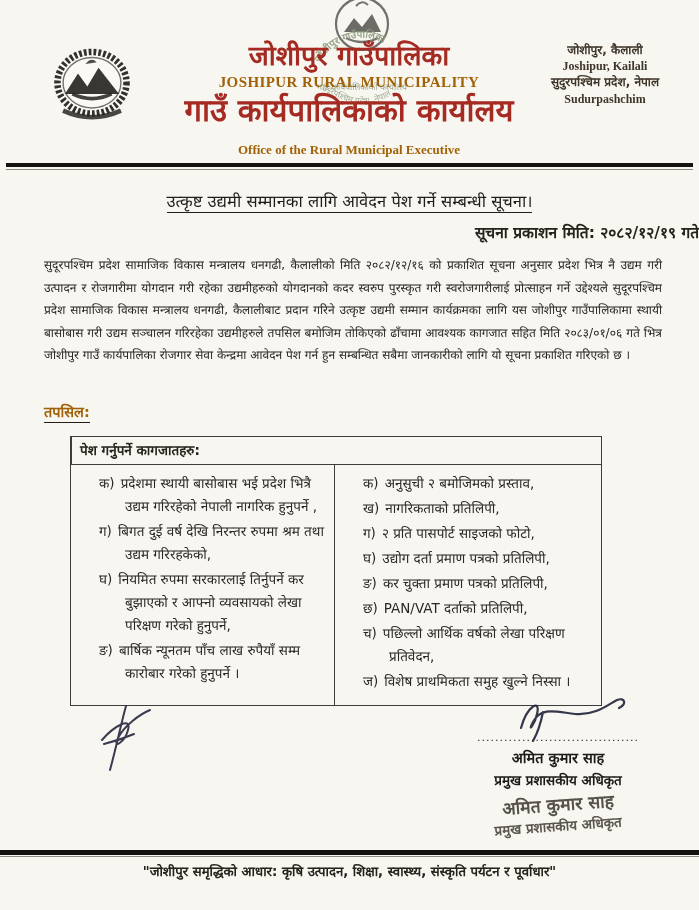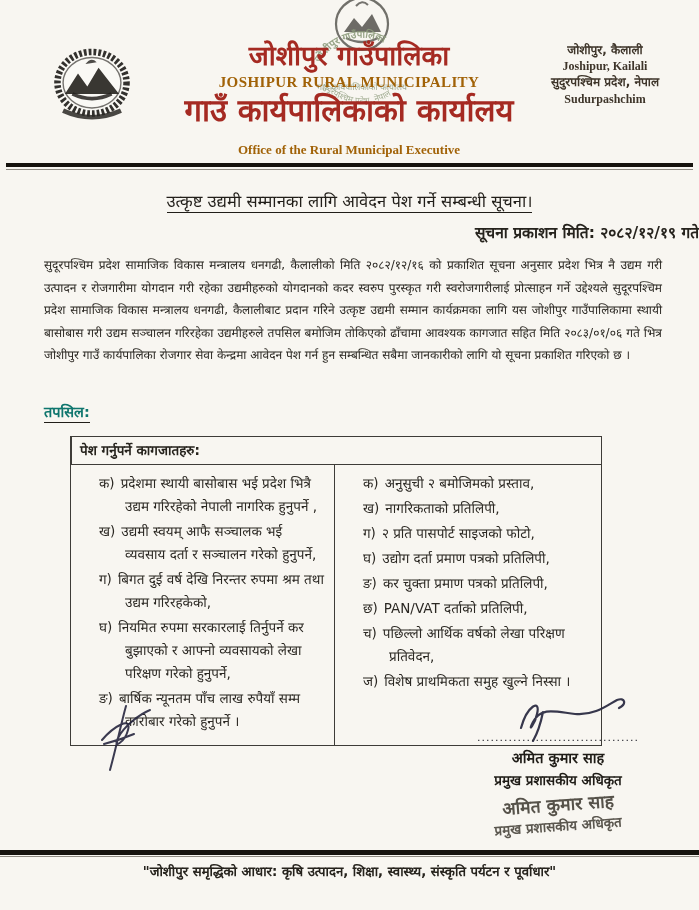--- a/index.html
+++ b/index.html
@@ -23,21 +23,21 @@
   .rule-top .thick{height:4px;background:#16130e;}
   .rule-top .thin{height:1px;background:#8f8b83;margin-top:2px;}
   
   .notice-title-wrap{position:absolute;left:0;right:0;top:189px;text-align:center;}
   .notice-title{display:inline-block;font-size:16.5px;font-weight:normal;color:#211e19;
     border-bottom:1.6px solid #211e19;padding-bottom:0;}
   .notice-date{position:absolute;left:0;right:0;top:221px;text-align:right;font-size:15.5px;font-weight:600;color:#26231d;}
   
   .body-par{position:absolute;left:44px;top:254px;width:618px;text-align:justify;
     font-size:12px;line-height:22.6px;color:#2b2823;}
-  .tapasil{position:absolute;left:44px;top:401px;font-size:14.5px;font-weight:bold;color:#0f766e;
+  .tapasil{position:absolute;left:44px;top:401px;font-size:14.5px;font-weight:bold;color:#a16207;
     border-bottom:1.4px solid #211e19;padding-bottom:1px;}
   
   .tbl{position:absolute;left:70px;top:436px;width:530px;border:1.3px solid #3e3c38;background:transparent;}
   .tbl-head{display:grid;grid-template-columns:263px 1fr;border-bottom:1.3px solid #3e3c38;}
   .tbl-head .cell{padding:4px 8px 5px 8px;font-size:13.5px;font-weight:600;color:#26231d;}
   .tbl-body{display:grid;grid-template-columns:263px 1fr;min-height:214px;}
   .tbl .cell.right{border-left:1.3px solid #3e3c38;}
   .tbl-body .cell{padding:7px 8px 10px 6px;}
   .req-item{padding-left:48px;text-indent:-26px;font-size:13.5px;line-height:23px;margin-bottom:2px;color:#2b2823;}
   .req-item .lbl{margin-right:6px;}
@@ -119,21 +119,20 @@
 
   <div class="tbl">
     <div class="tbl-head">
       <div class="cell right">पेश गर्नुपर्ने कागजातहरु:</div>
     </div>
     <div class="tbl-body">
       <div class="cell left">
 
           <div class="req-item"><span class="lbl">क)</span><span>प्रदेशमा स्थायी बासोबास भई प्रदेश भित्रै उद्यम गरिरहेको नेपाली नागरिक हुनुपर्ने ,</span></div>
 
-          <div class="req-item"><span class="lbl">ख)</span><span>उद्यमी स्वयम् आफै सञ्चालक भई व्यवसाय दर्ता र सञ्चालन गरेको हुनुपर्ने,</span></div>
 
           <div class="req-item"><span class="lbl">ग)</span><span>बिगत दुई वर्ष देखि निरन्तर रुपमा श्रम तथा उद्यम गरिरहकेको,</span></div>
 
           <div class="req-item"><span class="lbl">घ)</span><span>नियमित रुपमा सरकारलाई तिर्नुपर्ने कर बुझाएको र आफ्नो व्यवसायको लेखा परिक्षण गरेको हुनुपर्ने,</span></div>
 
           <div class="req-item"><span class="lbl">ङ)</span><span>बार्षिक न्यूनतम पाँच लाख रुपैयाँ सम्म कारोबार गरेको हुनुपर्ने ।</span></div>
         </div>
       <div class="cell right">
 
           <div class="req-item"><span class="lbl">क)</span><span>अनुसुची २ बमोजिमको प्रस्ताव,</span></div>

